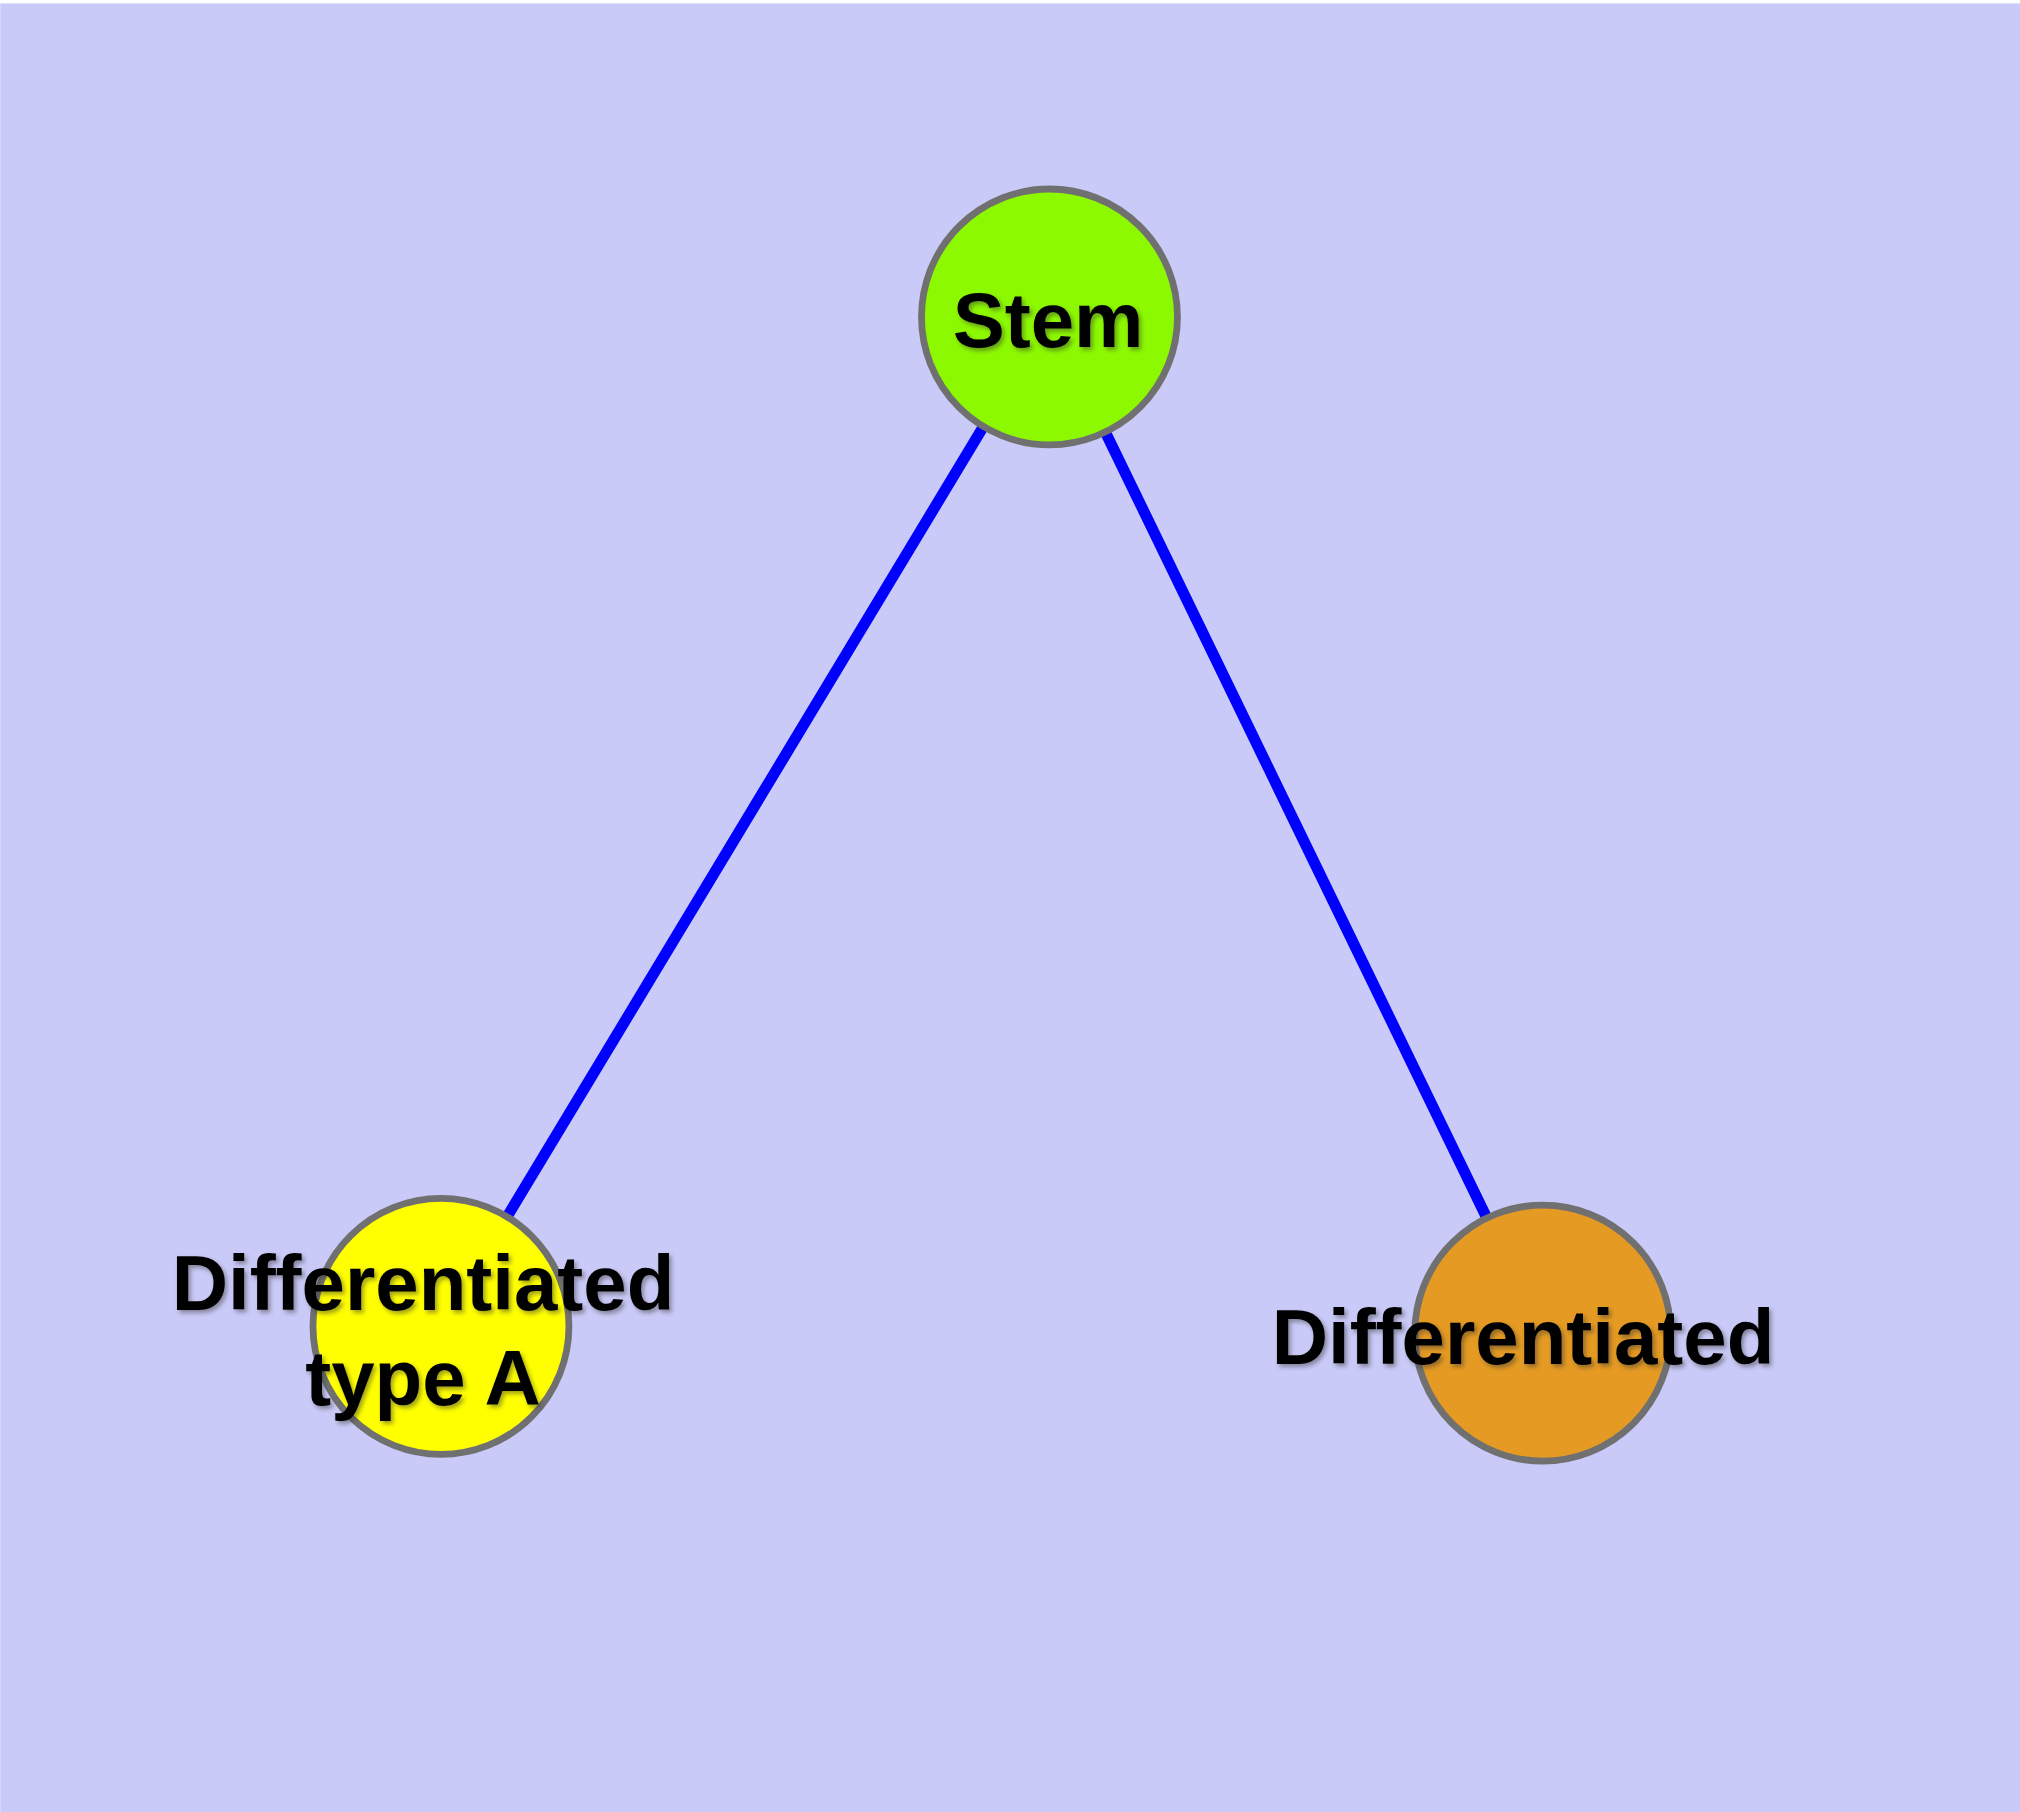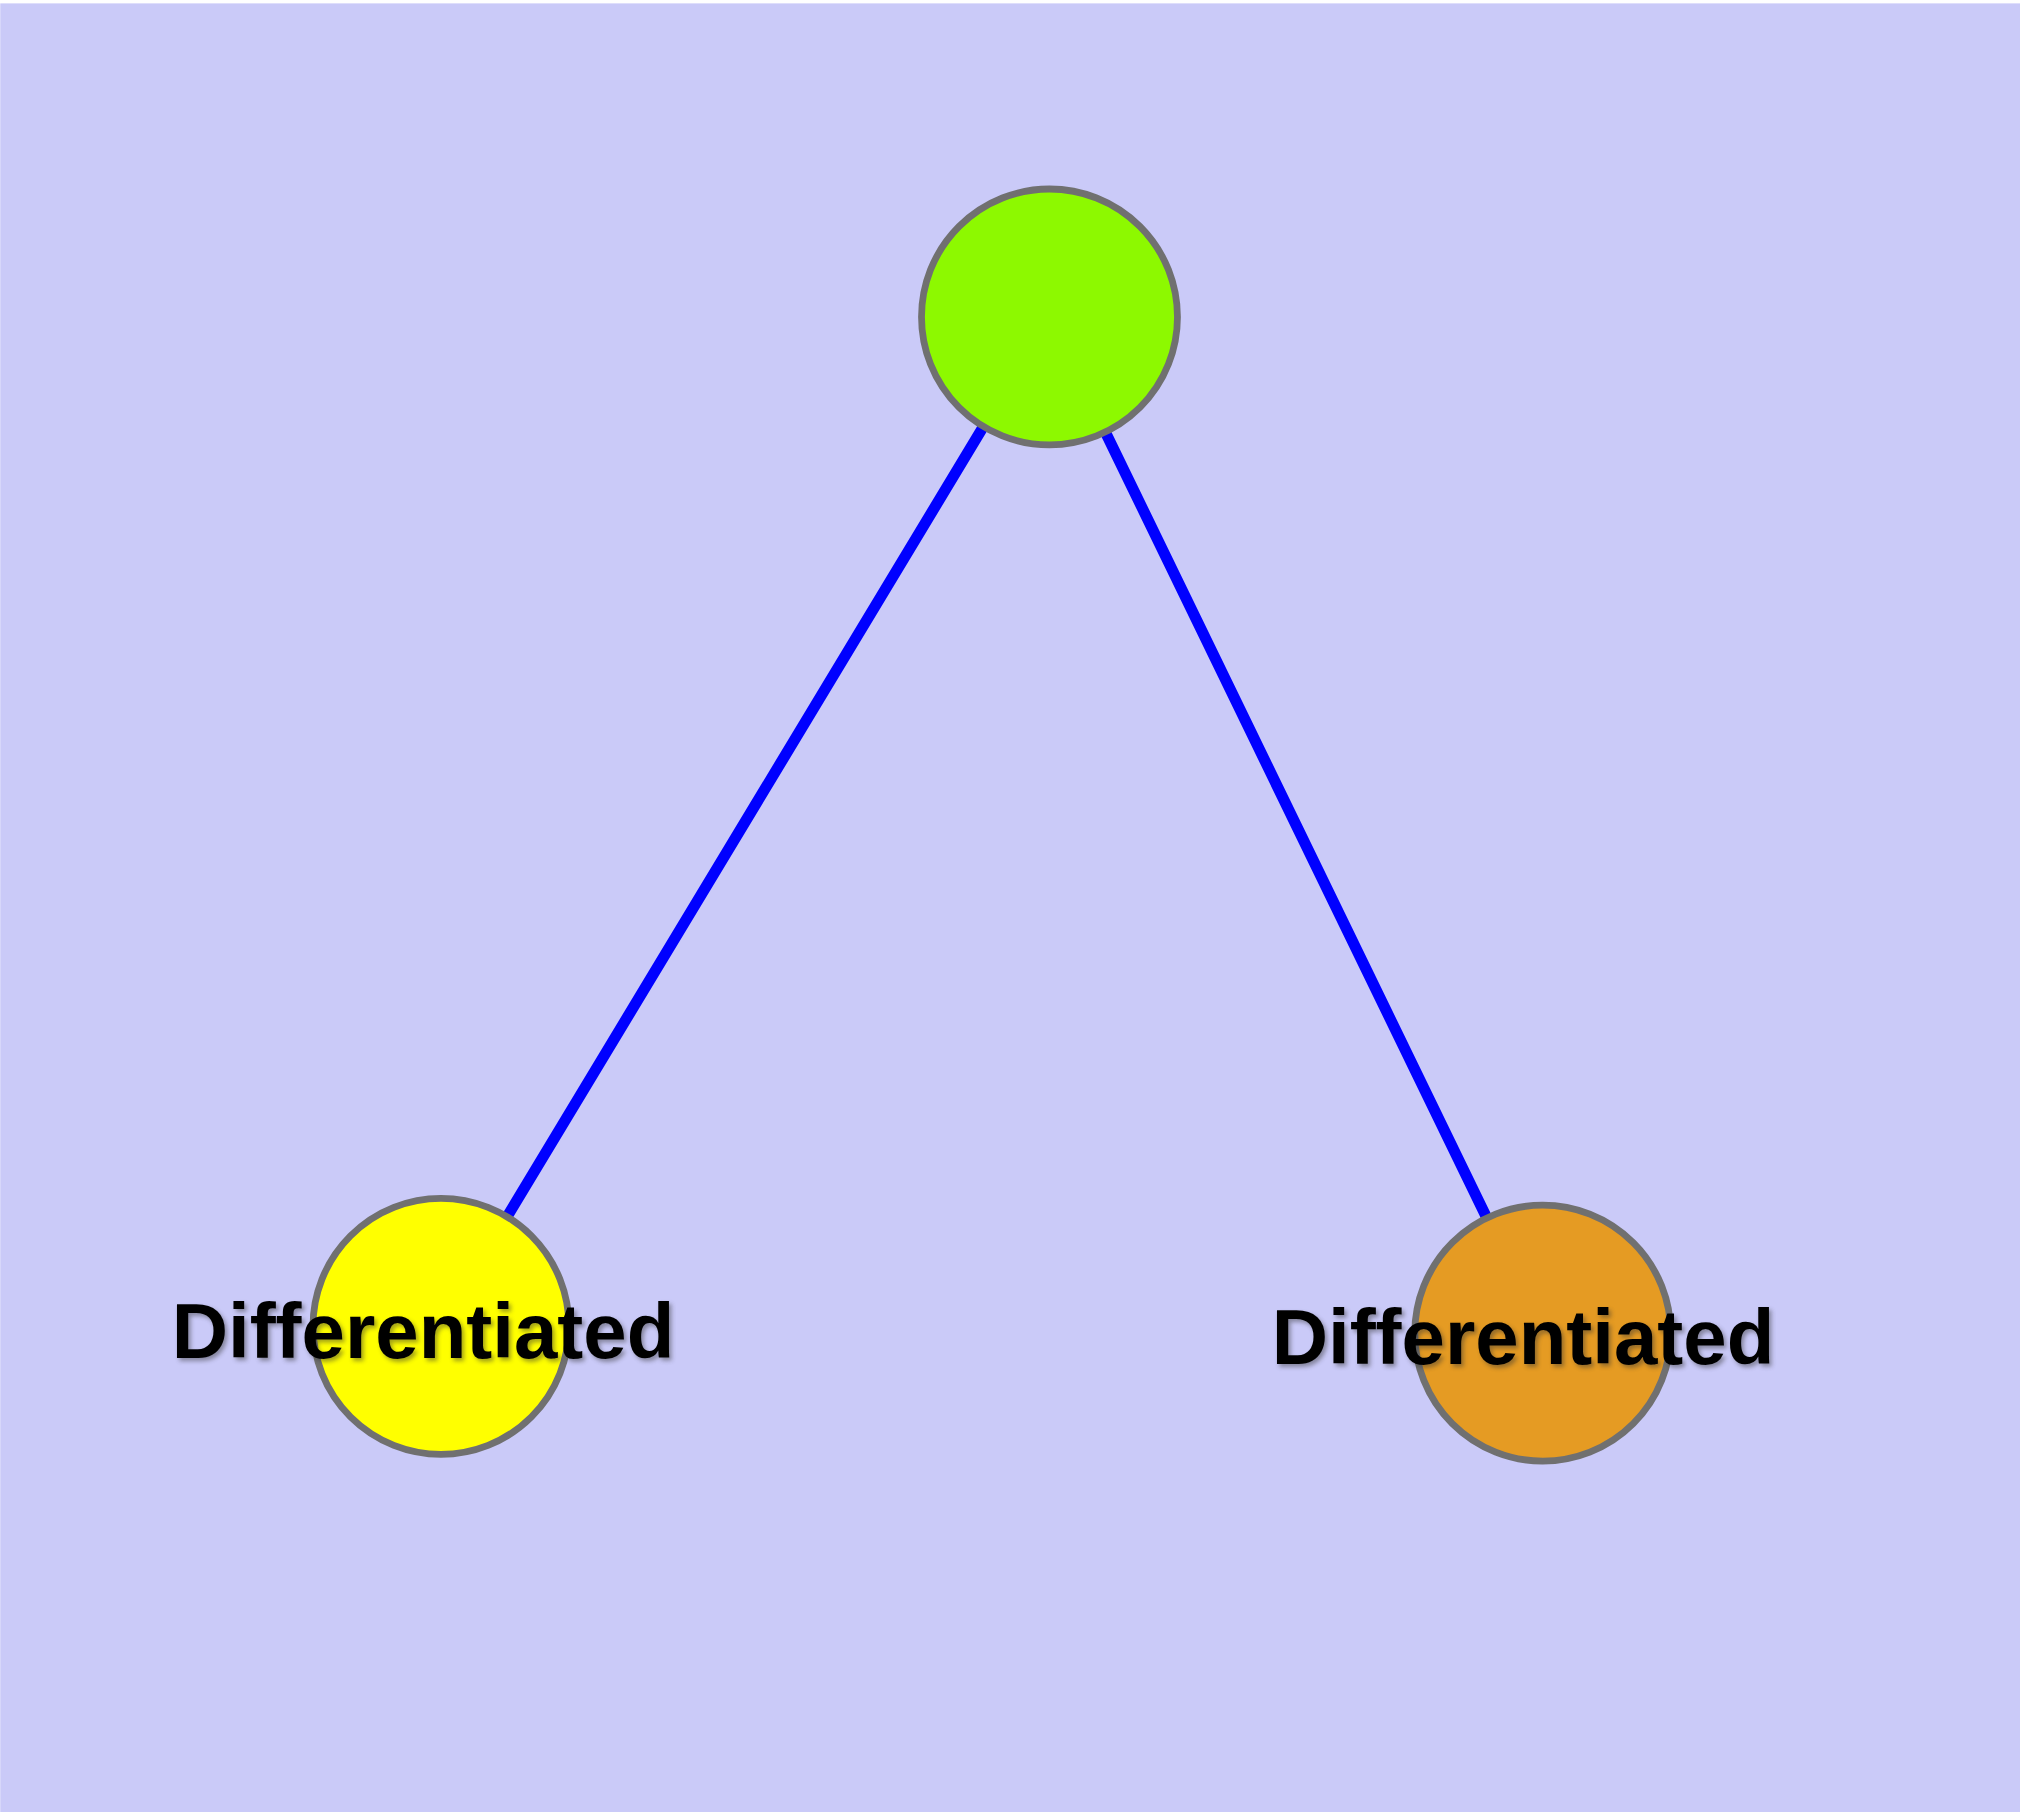--- a/index.html
+++ b/index.html
@@ -50,23 +50,27 @@
 
     <line x1="1238" y1="374" x2="1820" y2="1573" stroke-width="13" stroke-linecap="round" stroke="#0000FF"></line>
 
     <circle cx="1238" cy="374" r="151" stroke-width="8" fill="#8DF900" stroke="#707070"></circle>
 
     <circle cx="520" cy="1565" r="151" stroke-width="8" fill="#FFFF00" stroke="#707070"></circle>
 
     <circle cx="1820" cy="1573" r="151" stroke-width="8" fill="#E59B23" stroke="#707070"></circle>
   </svg>
 
+  <div class="node-label" style="left:1048px; top:320px;">
+    <span>Stem</span>
+  </div>
 
   <div class="node-label" style="left:423px; top:1331px;">
     <span>Differentiated</span>
+    <span>type A</span>
   </div>
 
   <div class="node-label" style="left:1523px; top:1337px;">
     <span>Differentiated</span>
   </div>
 
 </div>
 
 
 </body></html>

